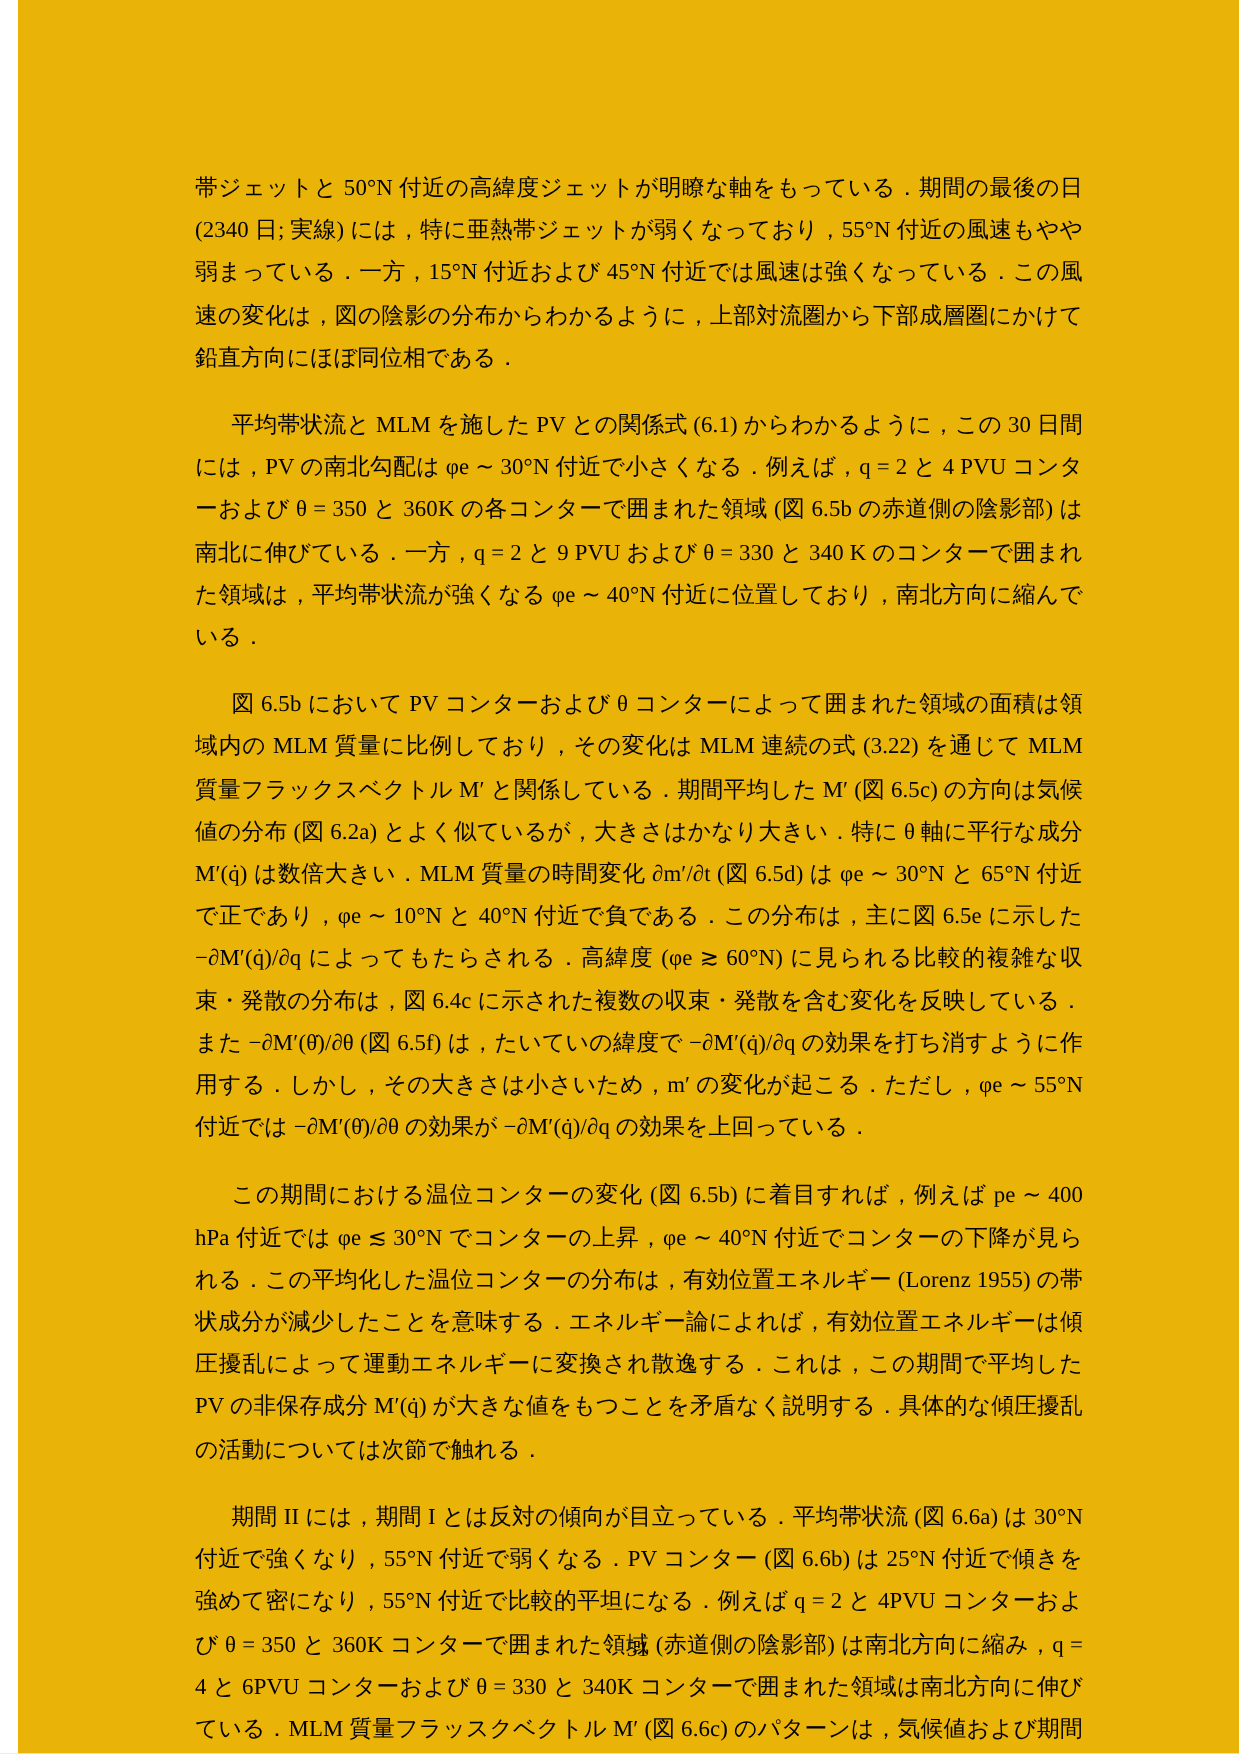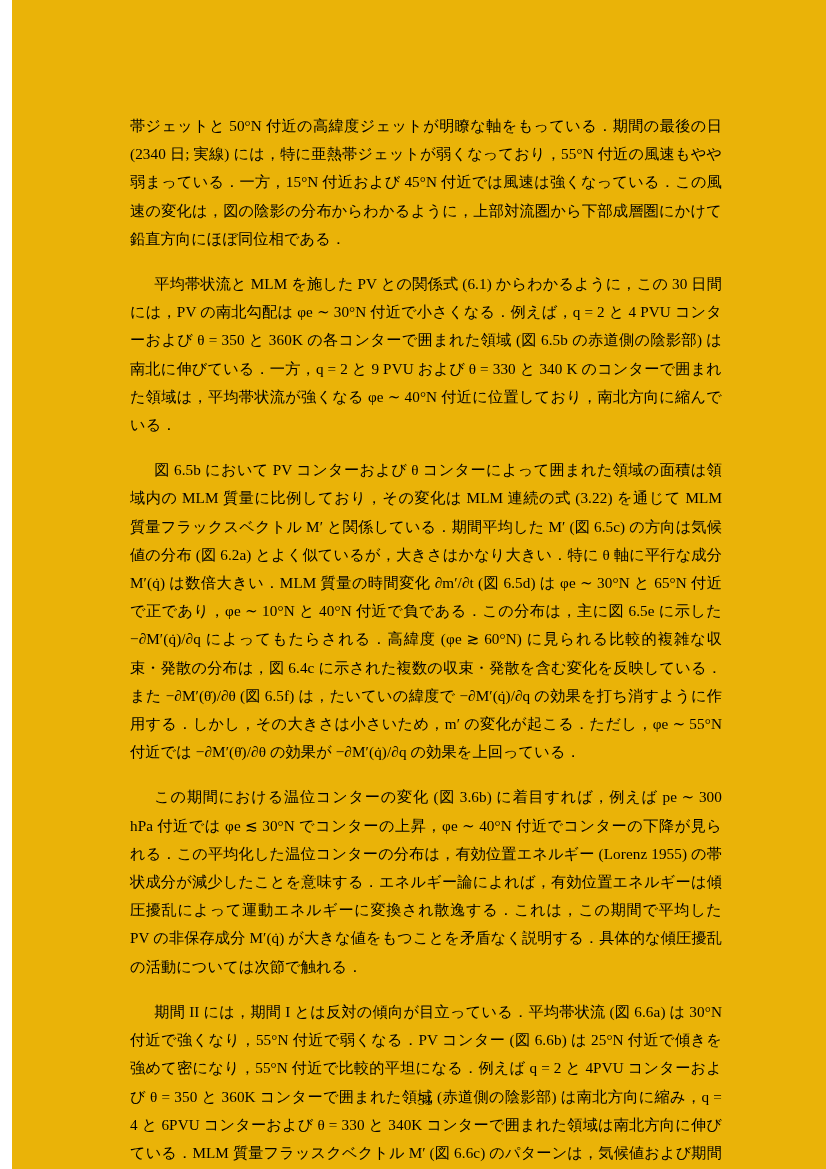--- a/index.html
+++ b/index.html
@@ -49,17 +49,17 @@
   }
 </style>
 </head>
 <body>
 
 <div class="page">
   <div class="textblock">
     <p class="para">帯ジェットと 50°N 付近の高緯度ジェットが明瞭な軸をもっている．期間の最後の日 (2340 日; 実線) には，特に亜熱帯ジェットが弱くなっており，55°N 付近の風速もやや弱まっている．一方，15°N 付近および 45°N 付近では風速は強くなっている．この風速の変化は，図の陰影の分布からわかるように，上部対流圏から下部成層圏にかけて鉛直方向にほぼ同位相である．</p>
     <p class="para indent">平均帯状流と MLM を施した PV との関係式 (6.1) からわかるように，この 30 日間には，PV の南北勾配は φe ∼ 30°N 付近で小さくなる．例えば，q = 2 と 4 PVU コンターおよび θ = 350 と 360K の各コンターで囲まれた領域 (図 6.5b の赤道側の陰影部) は南北に伸びている．一方，q = 2 と 9 PVU および θ = 330 と 340 K のコンターで囲まれた領域は，平均帯状流が強くなる φe ∼ 40°N 付近に位置しており，南北方向に縮んでいる．</p>
     <p class="para indent">図 6.5b において PV コンターおよび θ コンターによって囲まれた領域の面積は領域内の MLM 質量に比例しており，その変化は MLM 連続の式 (3.22) を通じて MLM 質量フラックスベクトル M′ と関係している．期間平均した M′ (図 6.5c) の方向は気候値の分布 (図 6.2a) とよく似ているが，大きさはかなり大きい．特に θ 軸に平行な成分 M′(q̇) は数倍大きい．MLM 質量の時間変化 ∂m′/∂t (図 6.5d) は φe ∼ 30°N と 65°N 付近で正であり，φe ∼ 10°N と 40°N 付近で負である．この分布は，主に図 6.5e に示した −∂M′(q̇)/∂q によってもたらされる．高緯度 (φe ≳ 60°N) に見られる比較的複雑な収束・発散の分布は，図 6.4c に示された複数の収束・発散を含む変化を反映している．また −∂M′(θ̇)/∂θ (図 6.5f) は，たいていの緯度で −∂M′(q̇)/∂q の効果を打ち消すように作用する．しかし，その大きさは小さいため，m′ の変化が起こる．ただし，φe ∼ 55°N 付近では −∂M′(θ̇)/∂θ の効果が −∂M′(q̇)/∂q の効果を上回っている．</p>
-    <p class="para indent">この期間における温位コンターの変化 (図 3.6b) に着目すれば，例えば pe ∼ 300 hPa 付近では φe ≲ 30°N でコンターの上昇，φe ∼ 40°N 付近でコンターの下降が見られる．この平均化した温位コンターの分布は，有効位置エネルギー (Lorenz 1955) の帯状成分が減少したことを意味する．エネルギー論によれば，有効位置エネルギーは傾圧擾乱によって運動エネルギーに変換され散逸する．これは，この期間で平均した PV の非保存成分 M′(q̇) が大きな値をもつことを矛盾なく説明する．具体的な傾圧擾乱の活動については次節で触れる．</p>
+    <p class="para indent">この期間における温位コンターの変化 (図 6.5b) に着目すれば，例えば pe ∼ 400 hPa 付近では φe ≲ 30°N でコンターの上昇，φe ∼ 40°N 付近でコンターの下降が見られる．この平均化した温位コンターの分布は，有効位置エネルギー (Lorenz 1955) の帯状成分が減少したことを意味する．エネルギー論によれば，有効位置エネルギーは傾圧擾乱によって運動エネルギーに変換され散逸する．これは，この期間で平均した PV の非保存成分 M′(q̇) が大きな値をもつことを矛盾なく説明する．具体的な傾圧擾乱の活動については次節で触れる．</p>
     <p class="para indent">期間 II には，期間 I とは反対の傾向が目立っている．平均帯状流 (図 6.6a) は 30°N 付近で強くなり，55°N 付近で弱くなる．PV コンター (図 6.6b) は 25°N 付近で傾きを強めて密になり，55°N 付近で比較的平坦になる．例えば q = 2 と 4PVU コンターおよび θ = 350 と 360K コンターで囲まれた領域 (赤道側の陰影部) は南北方向に縮み，q = 4 と 6PVU コンターおよび θ = 330 と 340K コンターで囲まれた領域は南北方向に伸びている．MLM 質量フラッスクベクトル M′ (図 6.6c) のパターンは，気候値および期間 I とは非常に異なっ</p>
   </div>
   <div class="pageno">51</div>
 </div>
 
 </body></html>

